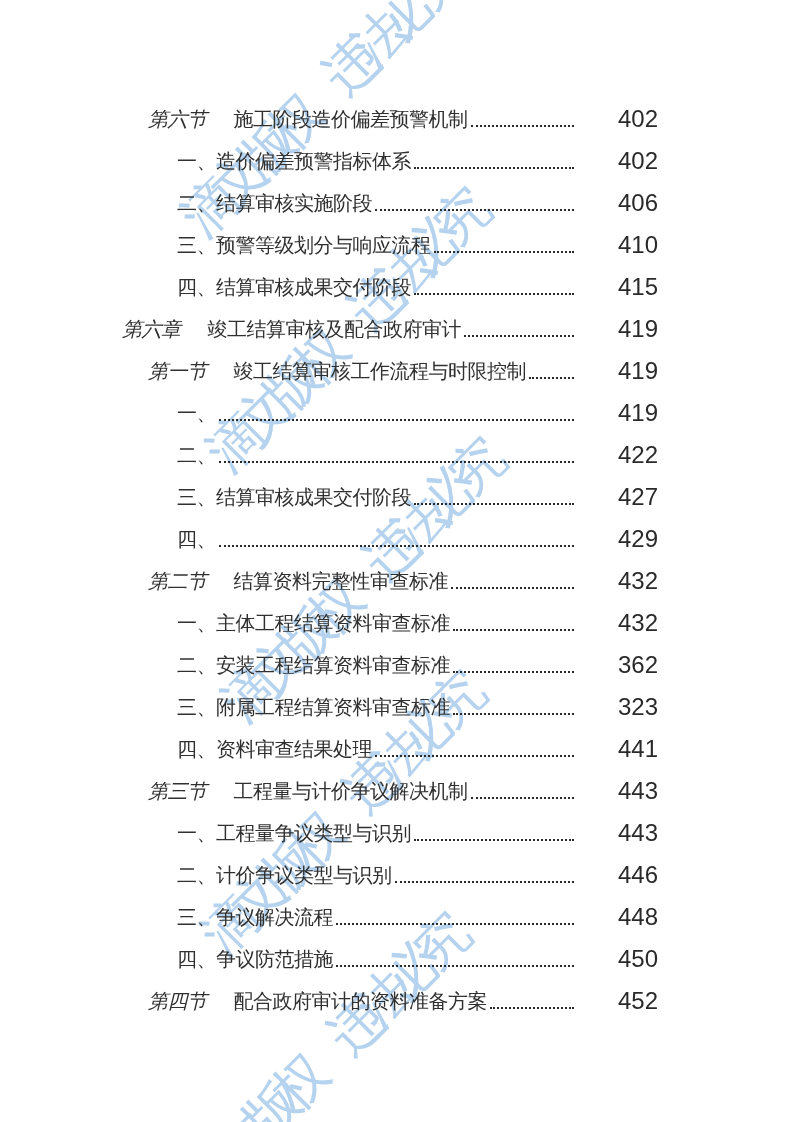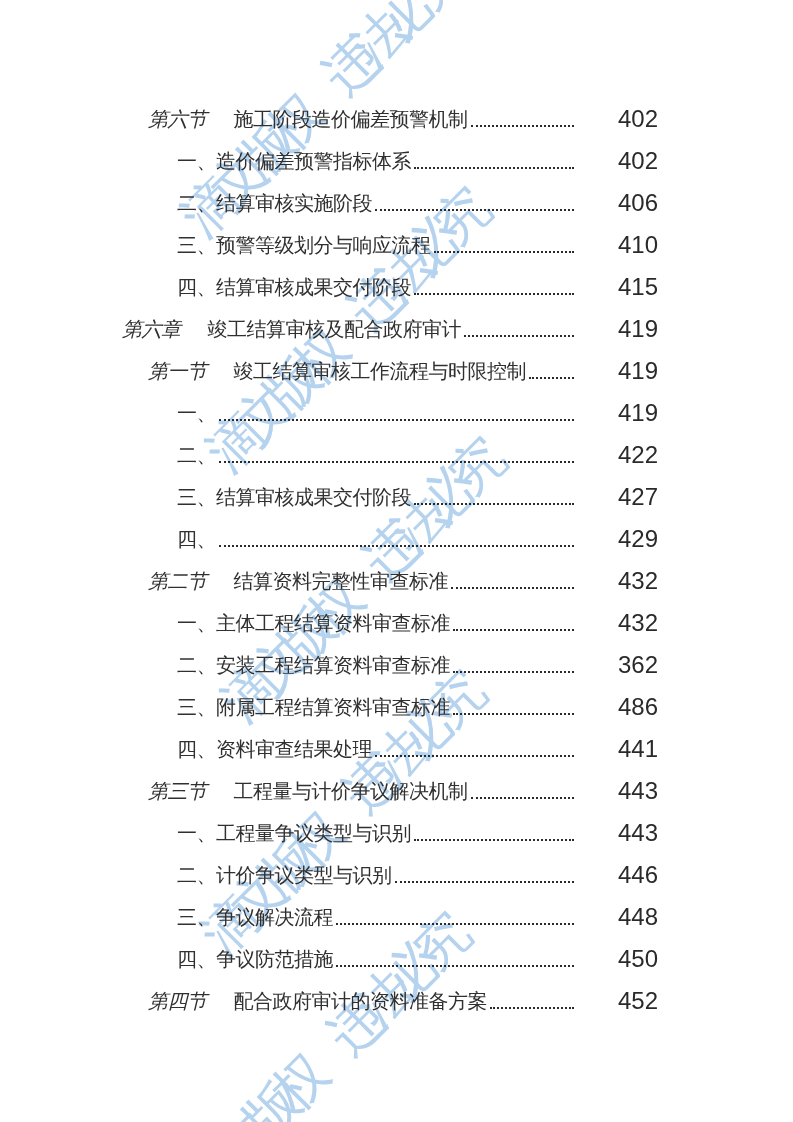--- a/index.html
+++ b/index.html
@@ -176,21 +176,21 @@
       <div class="toc-row item">
       <span class="toc-prefix">二、</span>
       <span class="toc-title">安装工程结算资料审查标准</span>
       <span class="leader"></span>
       <span class="toc-page">362</span>
     </div>
       <div class="toc-row item">
       <span class="toc-prefix">三、</span>
       <span class="toc-title">附属工程结算资料审查标准</span>
       <span class="leader"></span>
-      <span class="toc-page">486</span>
+      <span class="toc-page">323</span>
     </div>
       <div class="toc-row item">
       <span class="toc-prefix">四、</span>
       <span class="toc-title">资料审查结果处理</span>
       <span class="leader"></span>
       <span class="toc-page">441</span>
     </div>
       <div class="toc-row section">
       <span class="toc-prefix">第三节</span>
       <span class="toc-title">工程量与计价争议解决机制</span>

